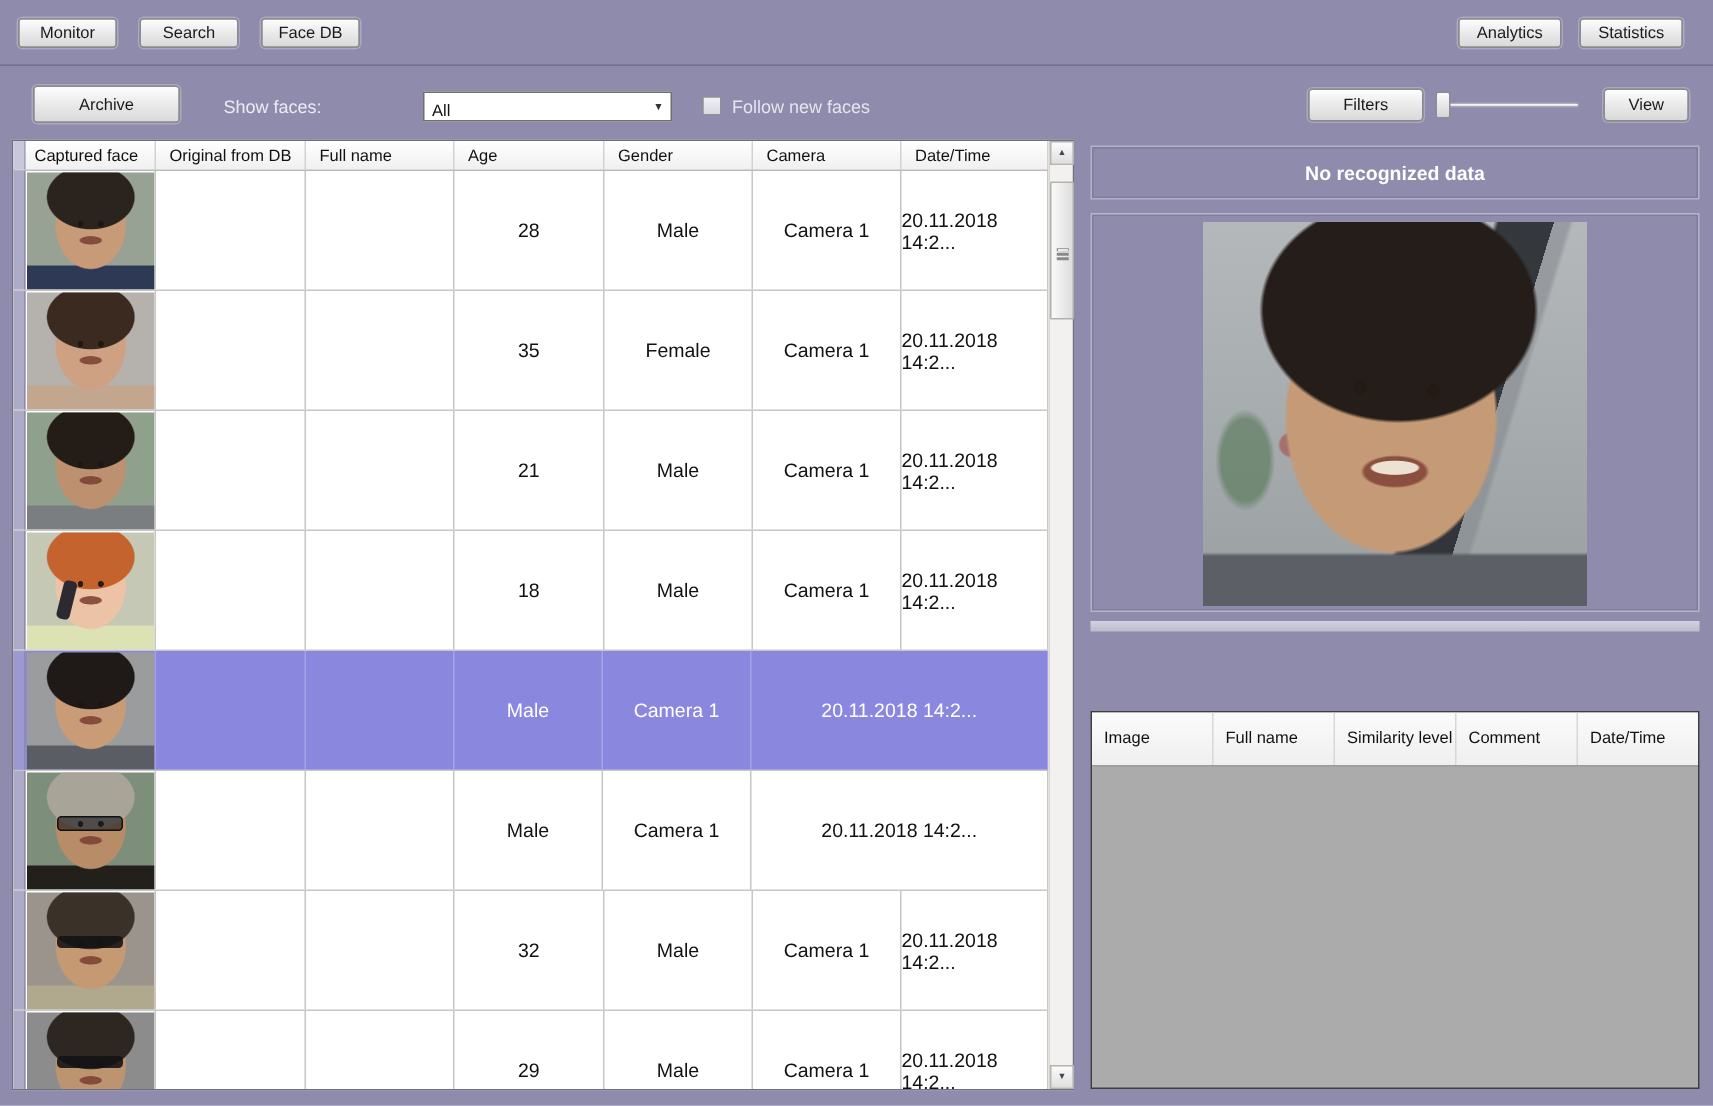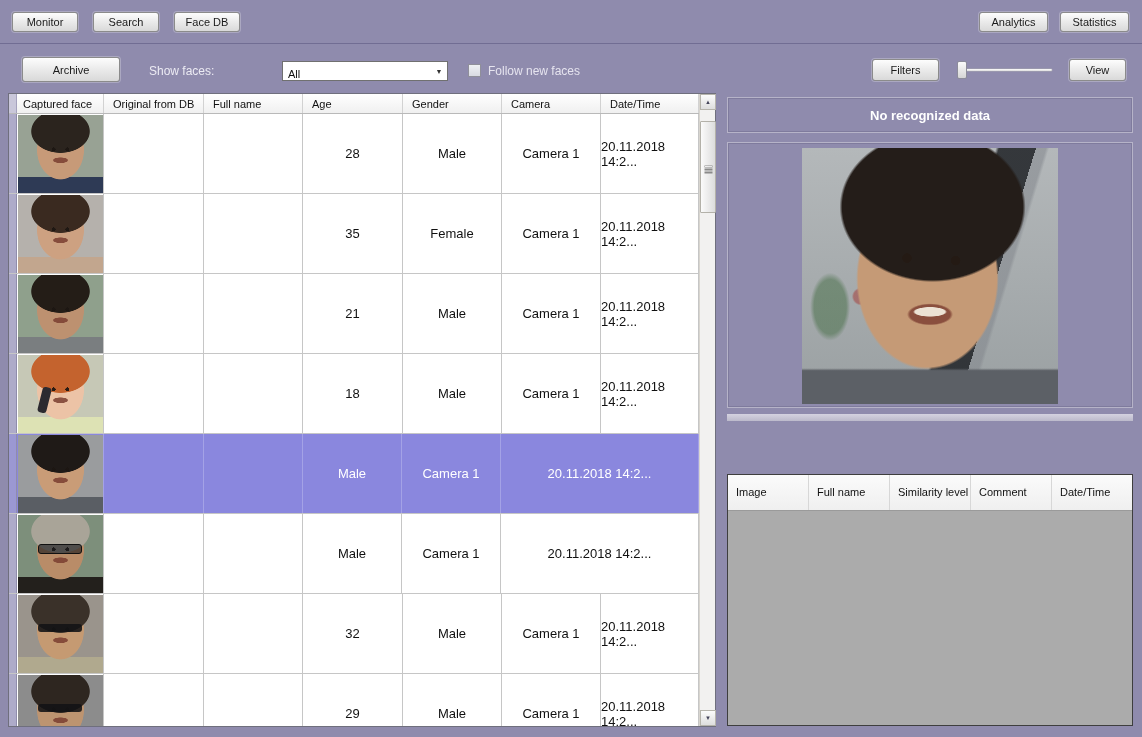--- a/index.html
+++ b/index.html
@@ -14,37 +14,37 @@
     border:1px solid #8b8b8b; border-radius:3px;
     display:inline-flex; align-items:center; justify-content:center;
     box-shadow:0 0 0 1px rgba(255,255,255,0.25);
     cursor:default; white-space:nowrap;
   }
 
   
   .toolbar-top { position:absolute; left:0; top:0; width:100%; height:44px;
     border-bottom:1px solid #716d93; display:flex; align-items:center; }
   .tb-left { display:flex; gap:15px; margin-left:12px; }
-  .tb-right { margin-left:auto; display:flex; gap:12px; margin-right:13px; }
+  .tb-right { margin-left:auto; display:flex; gap:12px; margin-right:20px; }
   .tb-left .btn { min-width:66px; }
   .tb-right .btn { min-width:69px; }
 
   
   .toolbar-filter { position:absolute; left:12px; top:45px; width:100%; height:48px; }
   .archive-btn { position:absolute; left:10px; top:12px; width:98px; height:25px; }
   .show-faces-label { position:absolute; left:137px; top:19px; font-size:12px; color:#ecebf3; }
   .dropdown { position:absolute; left:270px; top:16px; width:166px; height:20px;
     background:#fff; border:1px solid #707070; display:flex; align-items:flex-end; }
   .dropdown-value { flex:1; font-size:11px; color:#111; padding-left:5px; }
   .dropdown-arrow { width:16px; height:100%; display:flex; align-items:center; justify-content:center;
     font-size:7px; color:#333; }
   .checkbox { position:absolute; left:456px; top:19px; width:13px; height:13px;
     background:linear-gradient(#eef0f4,#d8dae2); border:1px solid #8f8f9a; }
   .follow-label { position:absolute; left:476px; top:19px; font-size:12px; color:#e6e4ef; }
-  .filters-btn { position:absolute; left:860px; top:14px; width:67px; height:22px; }
+  .filters-btn { position:absolute; left:860px; top:14px; width:77px; height:22px; }
   .slider { position:absolute; left:941px; top:14px; width:102px; height:22px; }
   .slider-groove { position:absolute; left:4px; right:2px; top:9px; height:4px;
     background:linear-gradient(#fdfdfd,#dcdcdc); border:1px solid #9a98ae; border-radius:2px; }
   .slider-thumb { position:absolute; left:4px; top:2px; width:10px; height:18px;
     background:linear-gradient(#fbfbfb,#d5d5d5); border:1px solid #8c8c9a; border-radius:2px; }
   .view-btn { position:absolute; left:1057px; top:14px; width:57px; height:22px; }
 
   
   .grid { position:absolute; left:8px; top:93px; width:708px; height:634px;
     background:#fff; border:1px solid #6f6f7d; }

